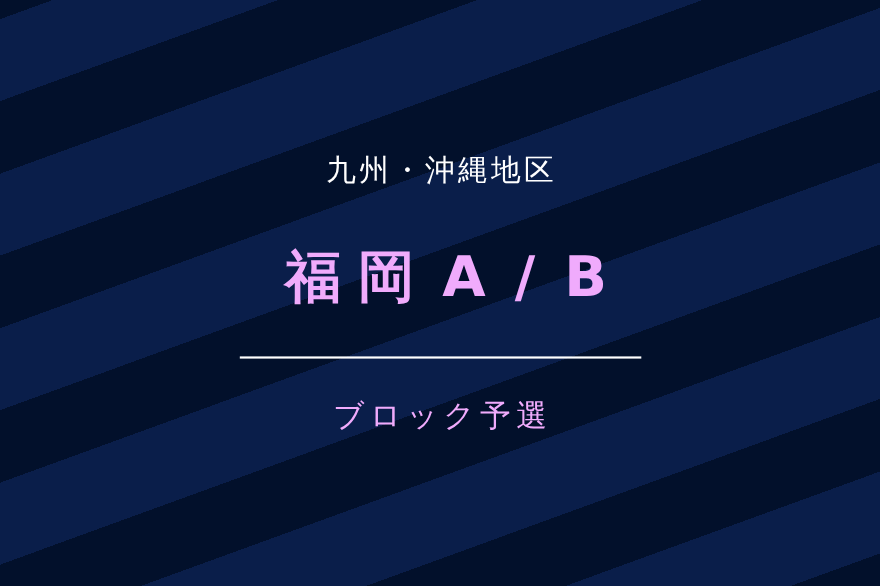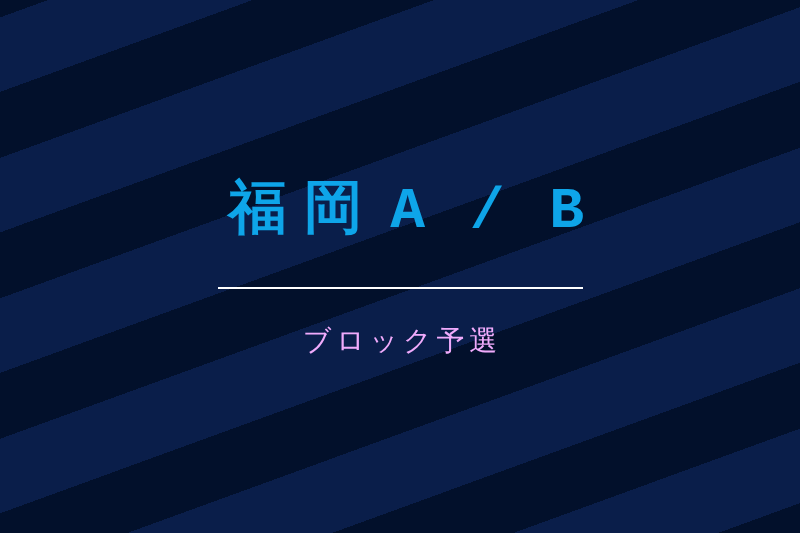--- a/index.html
+++ b/index.html
@@ -54,41 +54,40 @@
     font-size: 27px;
     line-height: 1;
     font-weight: 400;
     letter-spacing: 0.11em;
     text-indent: 0.11em;
     margin: 0 0 58px 0;
     white-space: nowrap;
   }
 
   .main-title {
-    color: #0ea5e9;
-    font-size: 58px;
+    color: #f0abfc;
+    font-size: 51px;
     line-height: 1;
     font-weight: 700;
     letter-spacing: 0.085em;
     text-indent: 0.085em;
     margin: 0;
     white-space: nowrap;
     display: flex;
     align-items: baseline;
     justify-content: center;
   }
   .main-title .venue {
     letter-spacing: 0.30em;
     text-indent: 0.30em;
   }
   .main-title .groups {
     letter-spacing: 0.085em;
     text-indent: 0.085em;
     padding-left: 6px;
-    font-family: Liberation Mono, monospace;
   }
 
   .divider {
     width: 365px;
     height: 2px;
     background: #ffffff;
     margin: 46px 0 0 0;
     border: 0;
     flex: none;
   }
@@ -106,20 +105,21 @@
 </style>
 </head>
 <body>
 
 <div class="banner">
 
   <div class="stripes"></div>
 
   <div class="content">
 
+    <div class="region-label">九州・沖縄地区</div>
 
     <div class="main-title">
       <span class="venue">福岡</span>
       <span class="groups">A / B</span>
     </div>
 
     <div class="divider"></div>
 
     <div class="round-label">ブロック予選</div>
 

